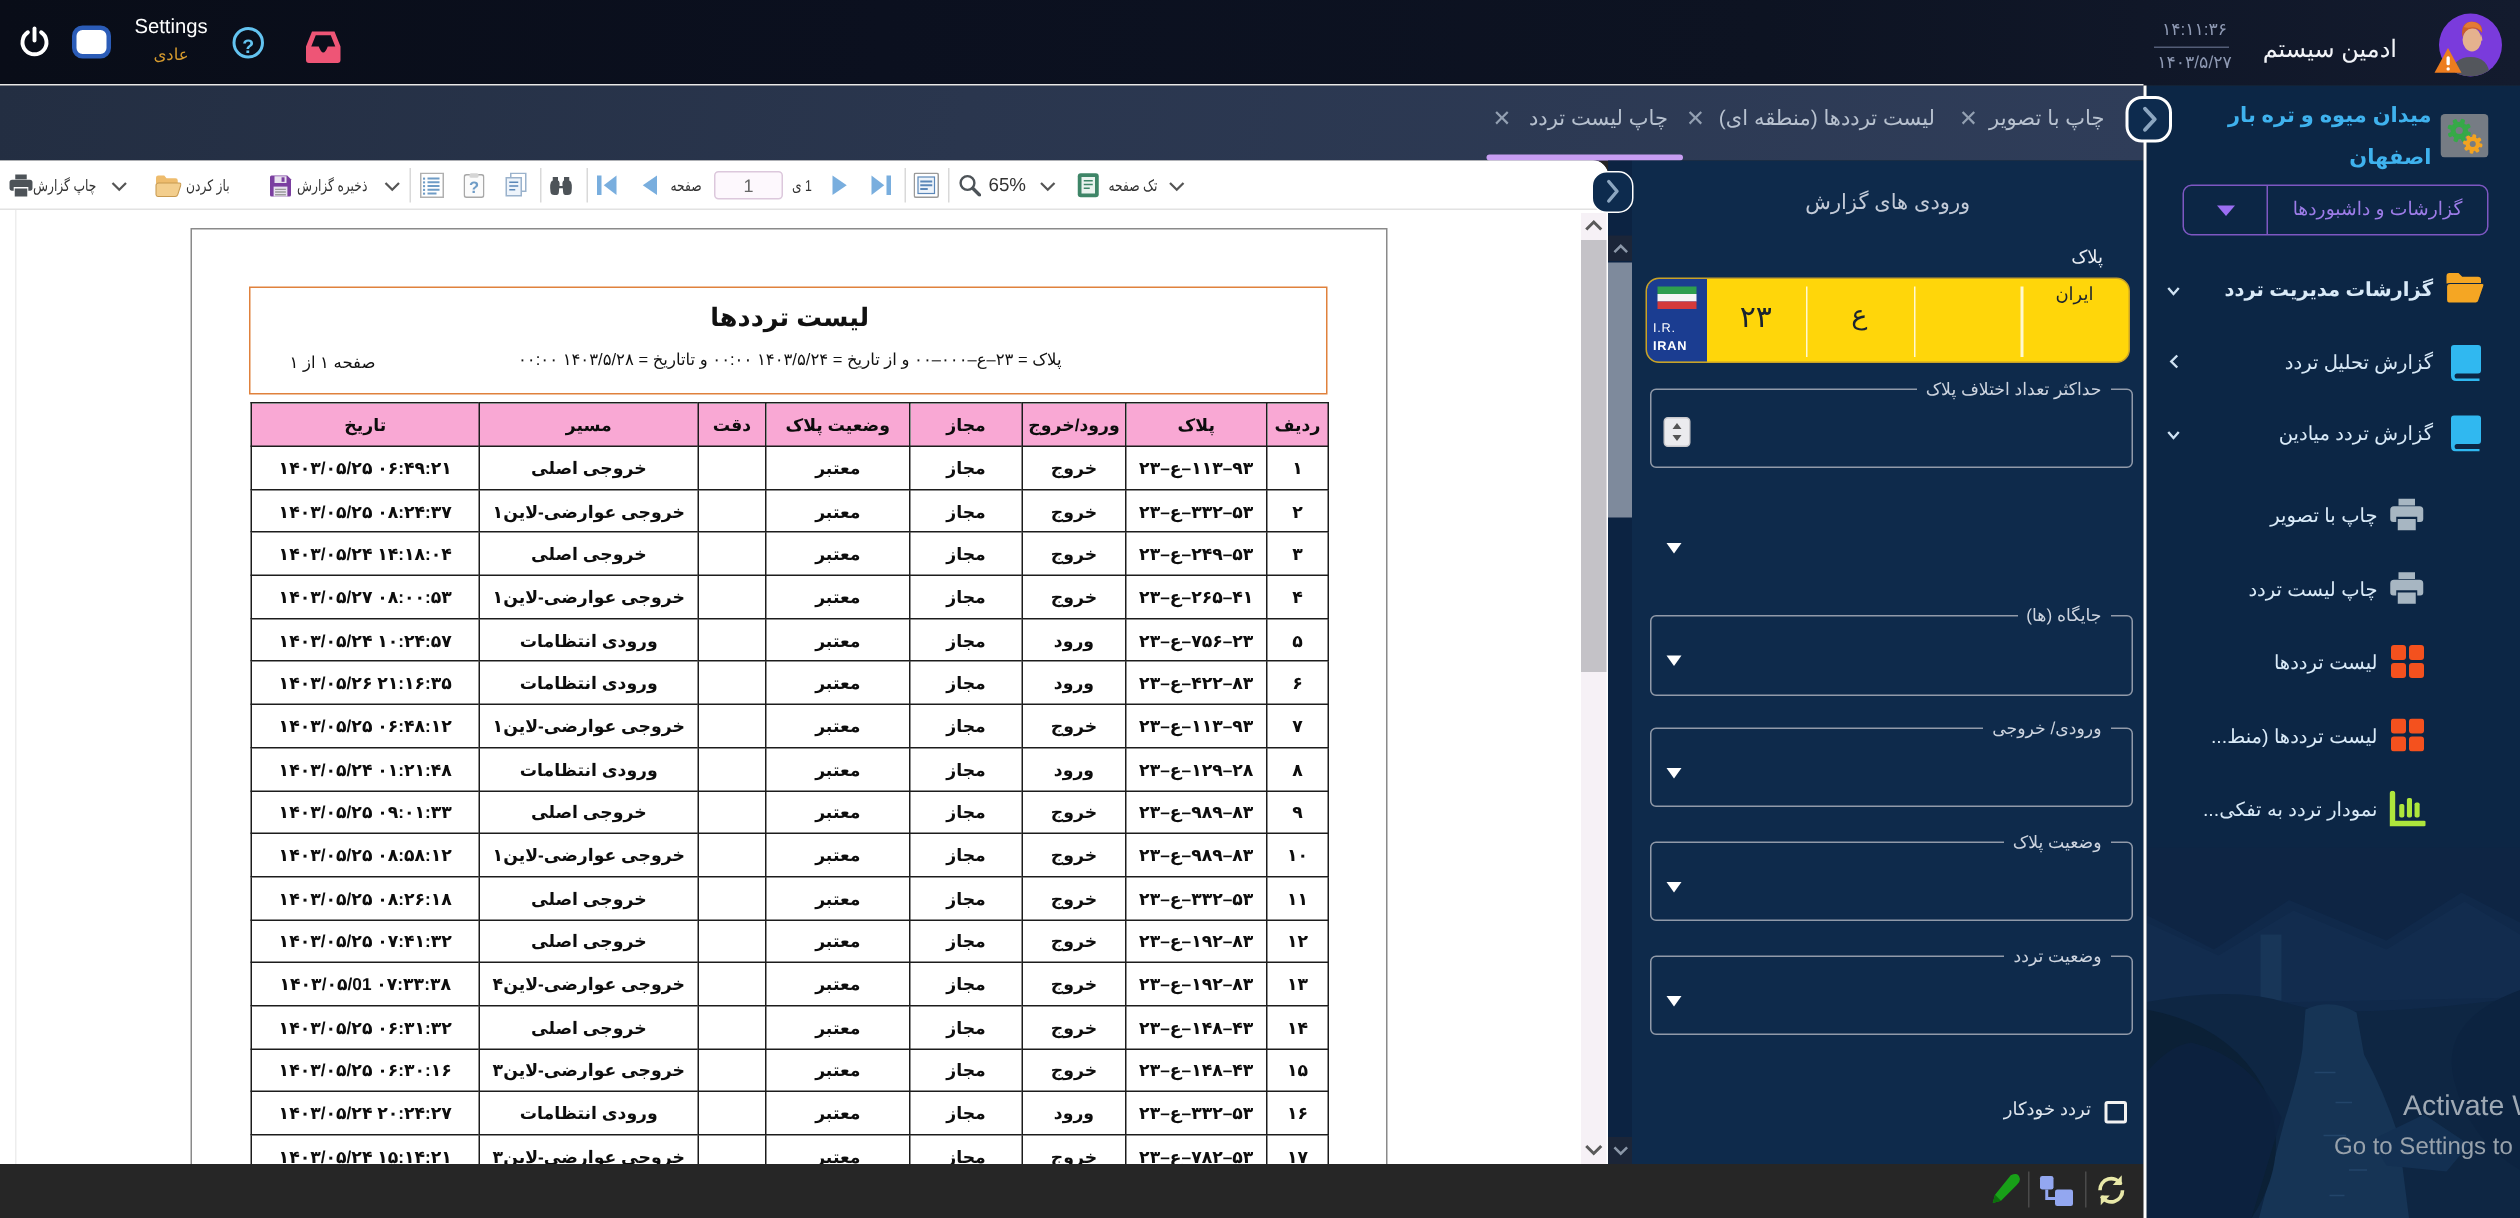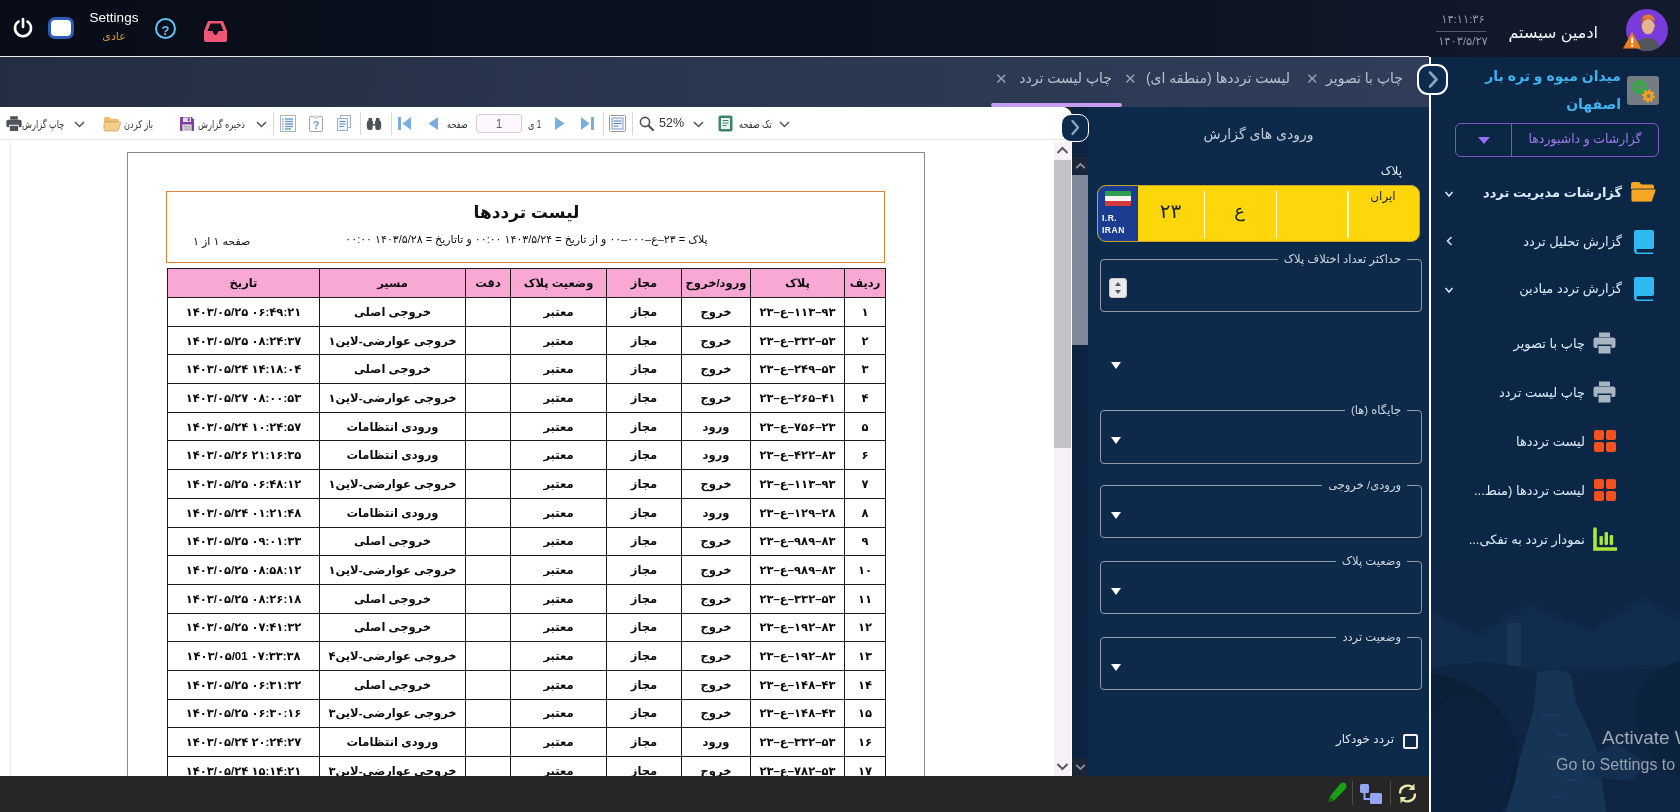--- a/index.html
+++ b/index.html
@@ -194,21 +194,21 @@
           <path d="M4.5 6 h8"></path>
           <path d="M4.5 8.5 h8"></path>
           <path d="M4.5 11 h5"></path>
         </g>
     </svg>
     <div class="tsep" style="left:632px"></div>
     <svg class="abs" style="left:639px;top:9px" width="15" height="15" viewBox="0 0 15 15">
       <circle cx="6" cy="6" r="4.6" stroke="#4d5358" stroke-width="1.6" fill="none"></circle>
       <path d="M9.5 9.5 L14 14" stroke="#4d5358" stroke-width="2.2" stroke-linecap="round"></path>
     </svg>
-    <span class="abs" style="left:659px;top:9px;font-size:12.5px;color:#333">52%</span>
+    <span class="abs" style="left:659px;top:9px;font-size:12.5px;color:#333">65%</span>
     <svg class="abs" style="left:693px;top:14px" width="11" height="7" viewBox="0 0 11 7">
         <path d="M1 1 L5.5 5.5 L10 1" stroke="#555" stroke-width="1.5" fill="none"></path>
       </svg>
     <svg class="abs" style="left:718px;top:8px" width="15" height="17" viewBox="0 0 15 17">
       <rect x="0.5" y="0.5" width="14" height="16" rx="2" fill="#3e8567"></rect>
       <rect x="3" y="3" width="9" height="11" fill="#eaf3ef"></rect>
       <g stroke="#3e8567" stroke-width="1.1">
           <path d="M4.5 5.5 h6"></path>
           <path d="M4.5 8 h6"></path>
           <path d="M4.5 10.5 h4"></path>
@@ -445,21 +445,21 @@
   </div>
 </div>
 <div id="params">
   <div class="ttl">ورودی های گزارش</div>
   <div class="abs" style="right:27px;top:57px;font-size:12px;color:#e8edf4">پلاک</div>
   <div class="abs" style="right:9px;top:78px;width:323px;height:57px;background:#ffd60a;border:1.5px solid #c9a227;border-radius:9px;direction:ltr;overflow:hidden">
     <div class="abs" style="left:0;top:0;width:40px;height:57px;background:#1b3d91">
       <div class="abs" style="left:7px;top:5px;width:26px;height:5px;background:#2e9e4f"></div>
       <div class="abs" style="left:7px;top:10px;width:26px;height:5px;background:#f5f5f5"></div>
       <div class="abs" style="left:7px;top:15px;width:26px;height:5px;background:#d43a3a"></div>
-      <div class="abs" style="left:4px;top:27px;color:#fff;font-size:8.5px;font-weight:bold;letter-spacing:.5px">I.R.</div>
+      <div class="abs" style="left:4px;top:27px;color:#fff;font-size:8.5px;font-weight:normal;letter-spacing:.5px">I.R.</div>
       <div class="abs" style="left:4px;top:39px;color:#fff;font-size:8.5px;font-weight:bold;letter-spacing:.5px">IRAN</div>
     </div>
     <div class="abs" style="left:105.5px;top:5px;width:1.5px;height:47px;background:#fff8d0"></div>
     <div class="abs" style="left:177.7px;top:5px;width:1.5px;height:47px;background:#fff8d0"></div>
     <div class="abs" style="left:249px;top:5px;width:1.5px;height:47px;background:#fff8d0"></div>
     <div class="abs" style="left:40px;top:13px;width:65px;text-align:center;font-size:20px;color:#1a2330"><span class="num">۲۳</span></div>
     <div class="abs" style="left:106px;top:14px;width:71px;text-align:center;font-size:18px;color:#1a2330">ع</div>
     <div class="abs" style="left:252px;top:3px;width:66px;text-align:center;font-size:12px;color:#1a2330">ایران</div>
   </div>
   <fieldset class="fs" style="top:145px;height:60px">

